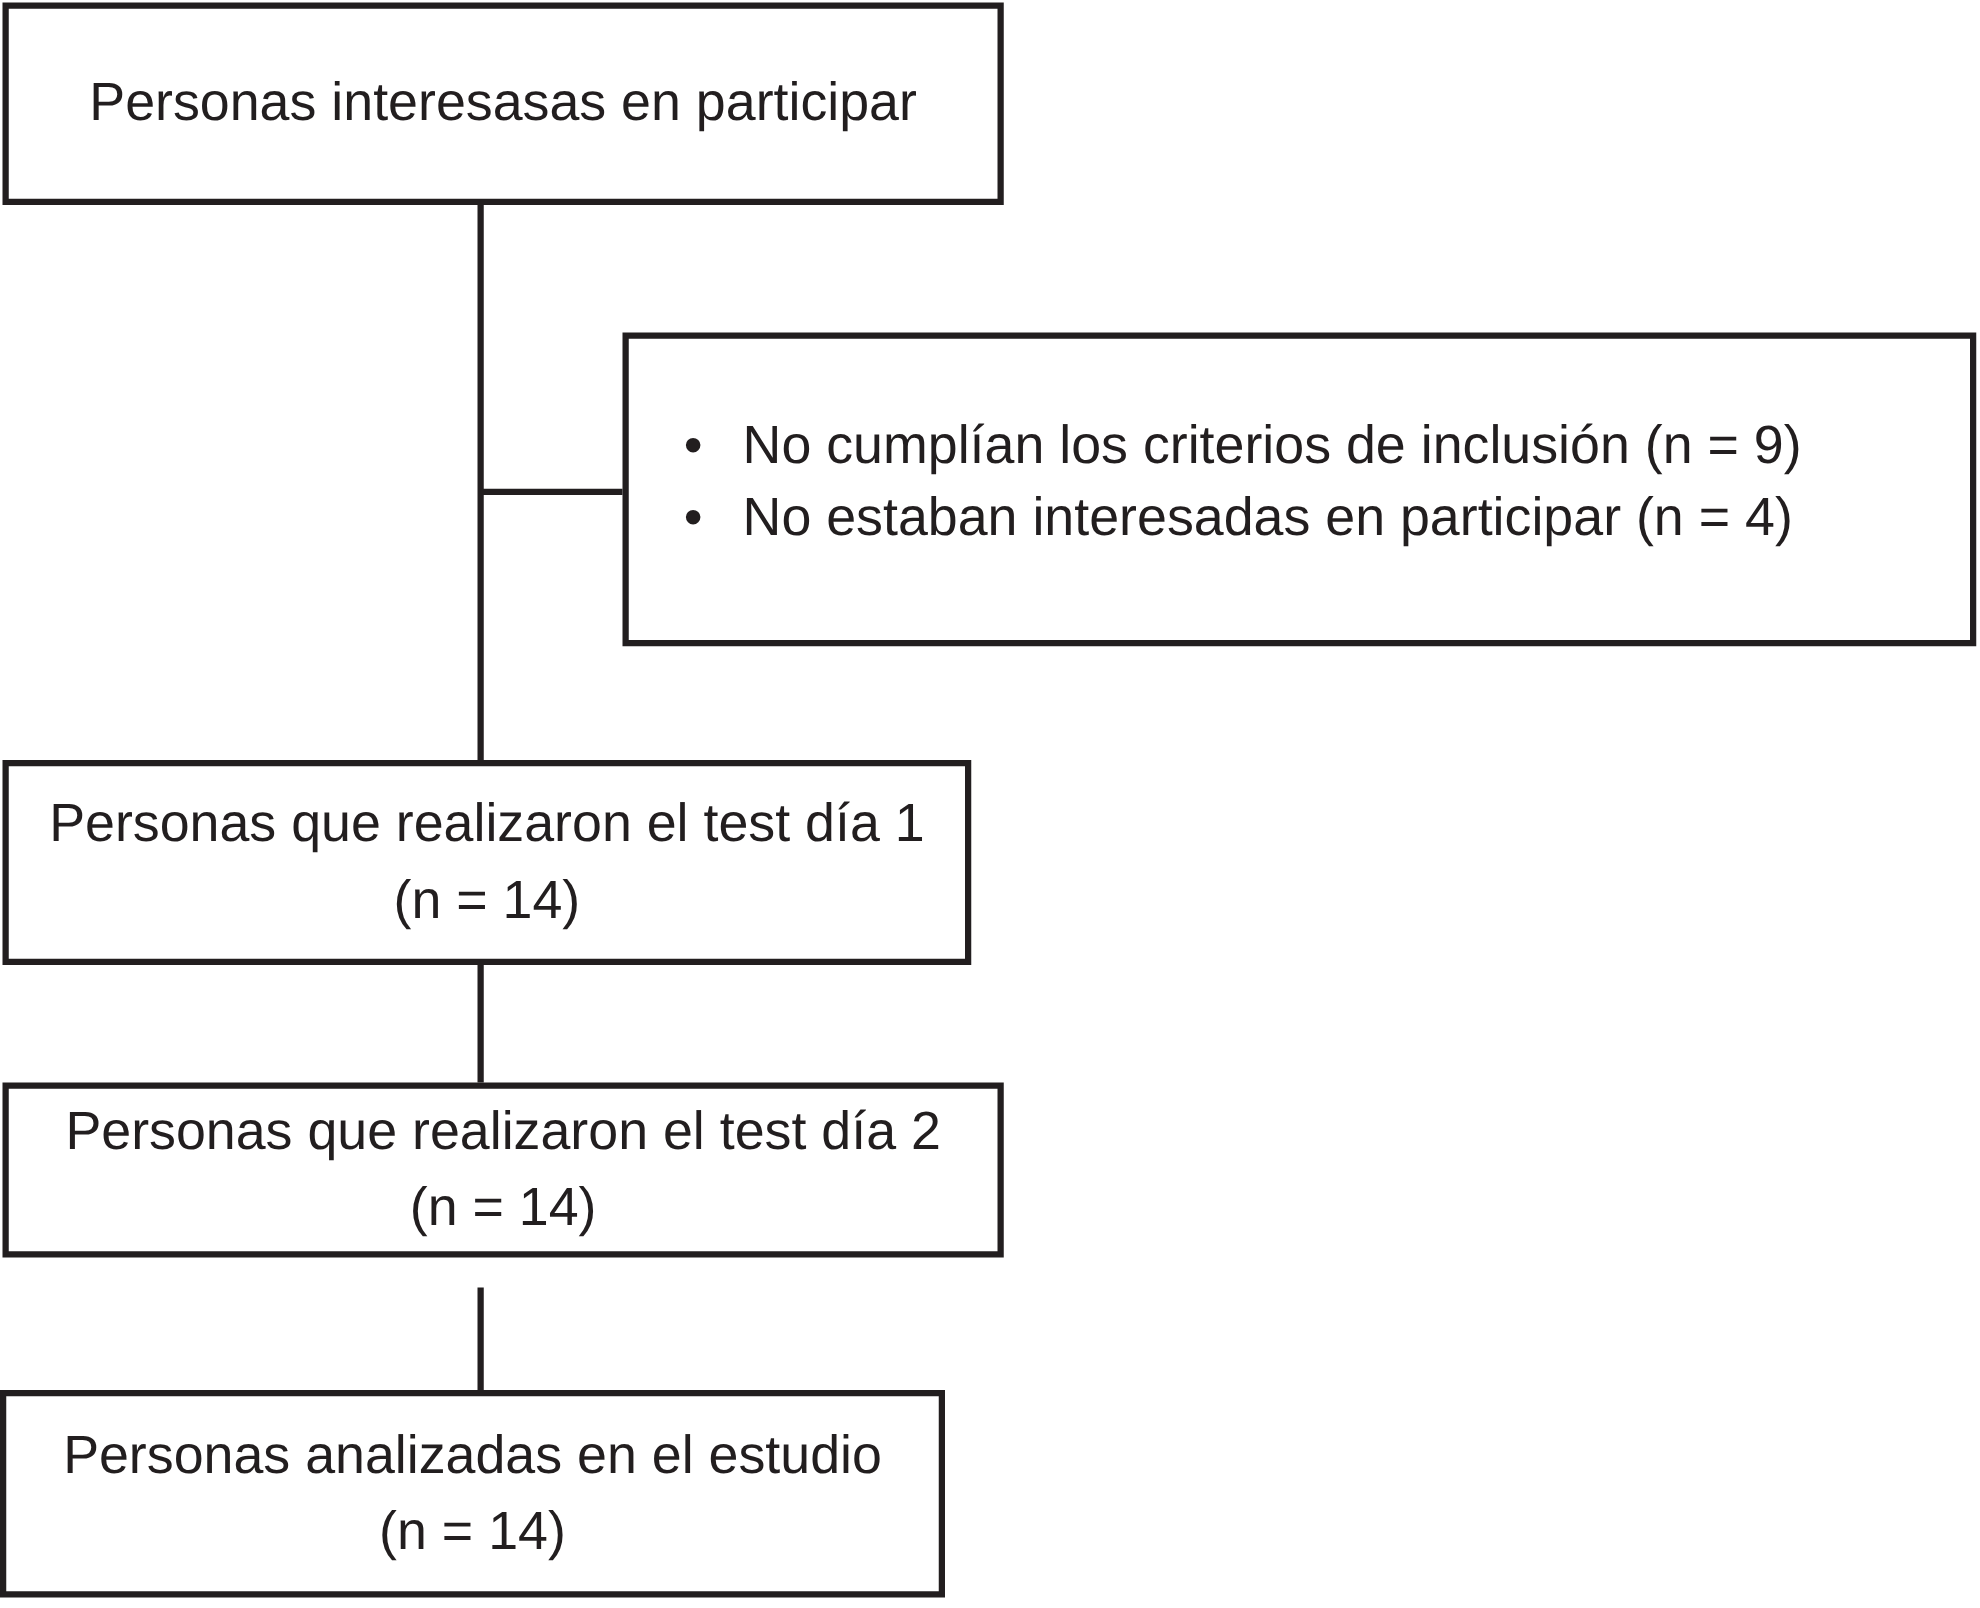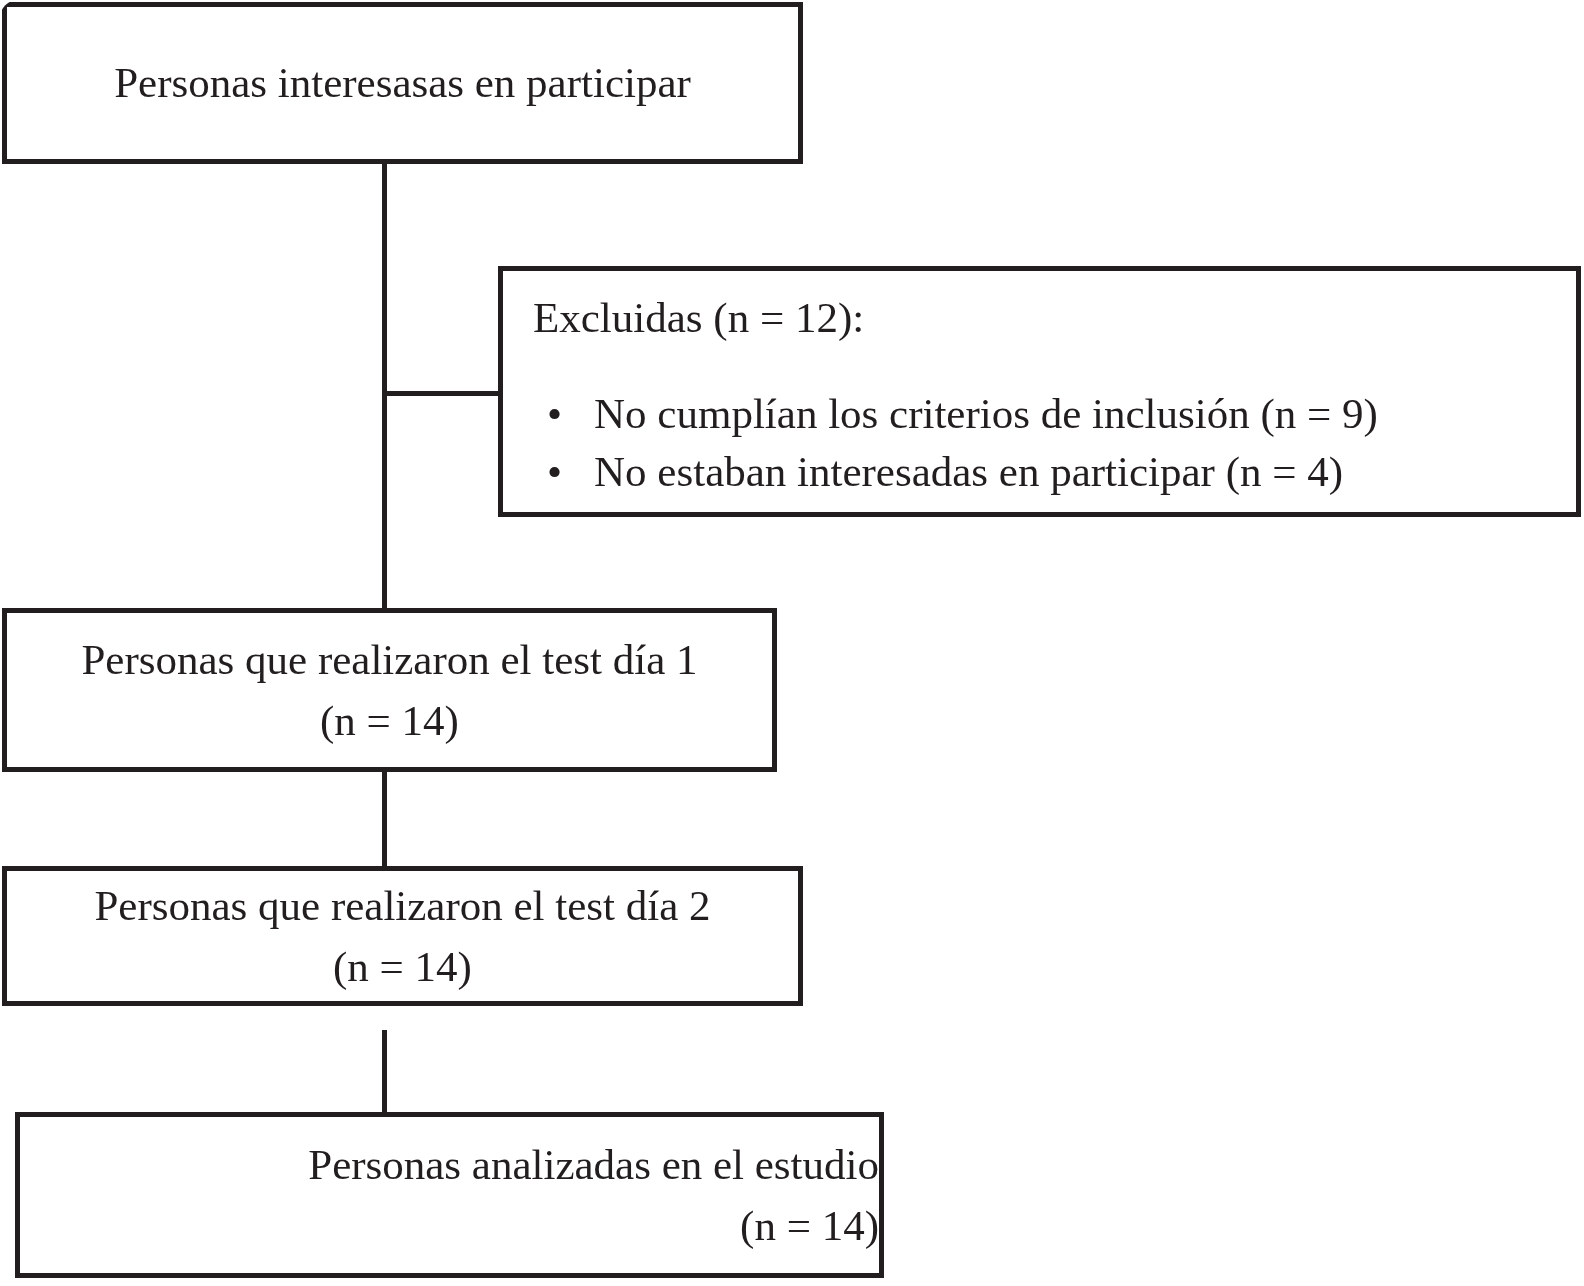--- a/index.html
+++ b/index.html
@@ -5,24 +5,23 @@
   html, body {
     margin: 0;
     padding: 0;
     background: #ffffff;
   }
   .canvas {
     position: relative;
     width: 1584px;
     height: 1286px;
     background: #ffffff;
-    font-family: Liberation Serif, serif;
+    font-family: Liberation Sans, sans-serif;
     color: #221e1f;
     overflow: hidden;
-    border-radius: 18px;
   }
   .box {
     position: absolute;
     box-sizing: border-box;
     border: 5px solid #221e1f;
     background: #ffffff;
   }
   .center-box {
     display: flex;
     flex-direction: column;
@@ -75,21 +74,20 @@
 
   <div class="line" style="left: 382px; top: 770px; width: 5px; height: 98px; background: rgb(34, 30, 31);"></div>
 
   <div class="line" style="left: 382px; top: 1030px; width: 5px; height: 84px; background: rgb(34, 30, 31);"></div>
 
   <div class="box center-box" style="left: 2px; top: 2px; width: 801px; height: 162px; border-color: rgb(34, 30, 31);">
     <div class="bline">Personas interesasas en participar</div>
   </div>
 
   <div class="box excl-box" style="left: 498px; top: 266px; width: 1083px; height: 251px; border-color: rgb(34, 30, 31);">
-    <div class="excl-title">Excluidas (n = 12):</div>
     <ul class="excl-list">
       <li>
         <span class="bullet">•</span>
         <span>No cumplían los criterios de inclusión (n = 9)</span>
       </li>
       <li>
         <span class="bullet">•</span>
         <span>No estaban interesadas en participar (n = 4)</span>
       </li>
     </ul>
@@ -98,18 +96,18 @@
   <div class="box center-box" style="left: 2px; top: 608px; width: 775px; height: 164px; border-color: rgb(34, 30, 31);">
     <div class="bline">Personas que realizaron el test día 1</div>
     <div class="bline">(n = 14)</div>
   </div>
 
   <div class="box center-box" style="left: 2px; top: 866px; width: 801px; height: 140px; border-color: rgb(34, 30, 31);">
     <div class="bline">Personas que realizaron el test día 2</div>
     <div class="bline">(n = 14)</div>
   </div>
 
-  <div class="box center-box" style="left: 15px; top: 1112px; width: 869px; height: 166px; border-color: rgb(34, 30, 31); align-items: flex-end;">
+  <div class="box center-box" style="left: 0; top: 1112px; width: 756px; height: 166px; border-color: rgb(34, 30, 31);">
     <div class="bline">Personas analizadas en el estudio</div>
     <div class="bline">(n = 14)</div>
   </div>
 
 </div>
 
 </body></html>

